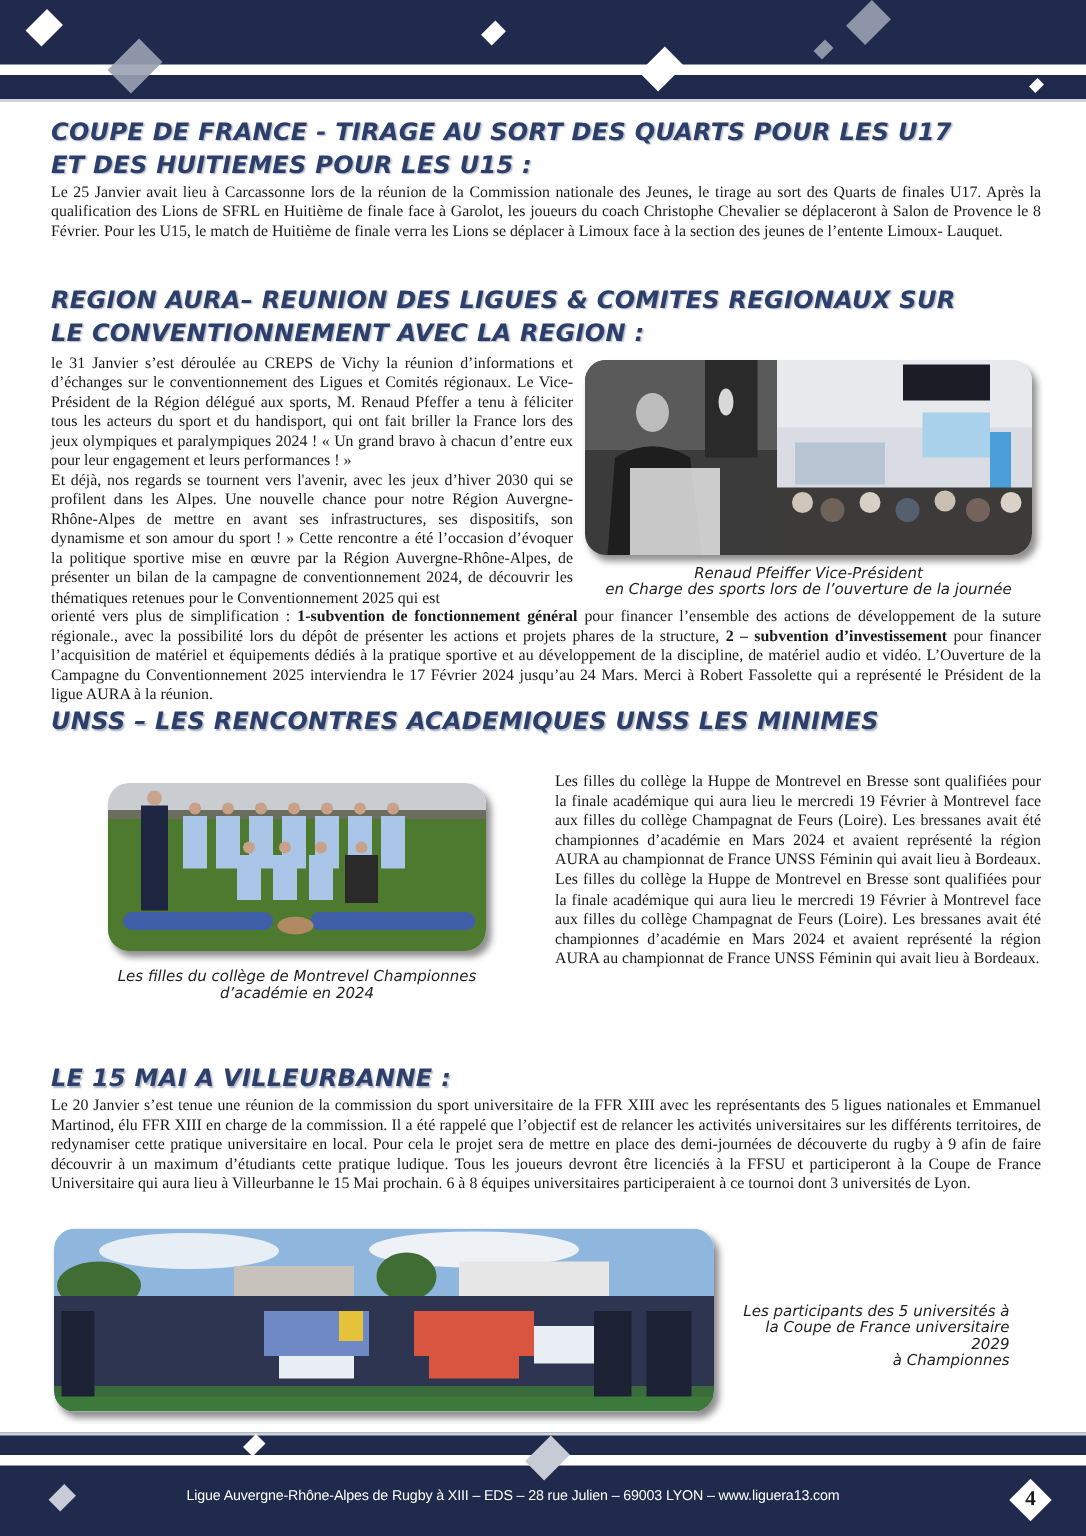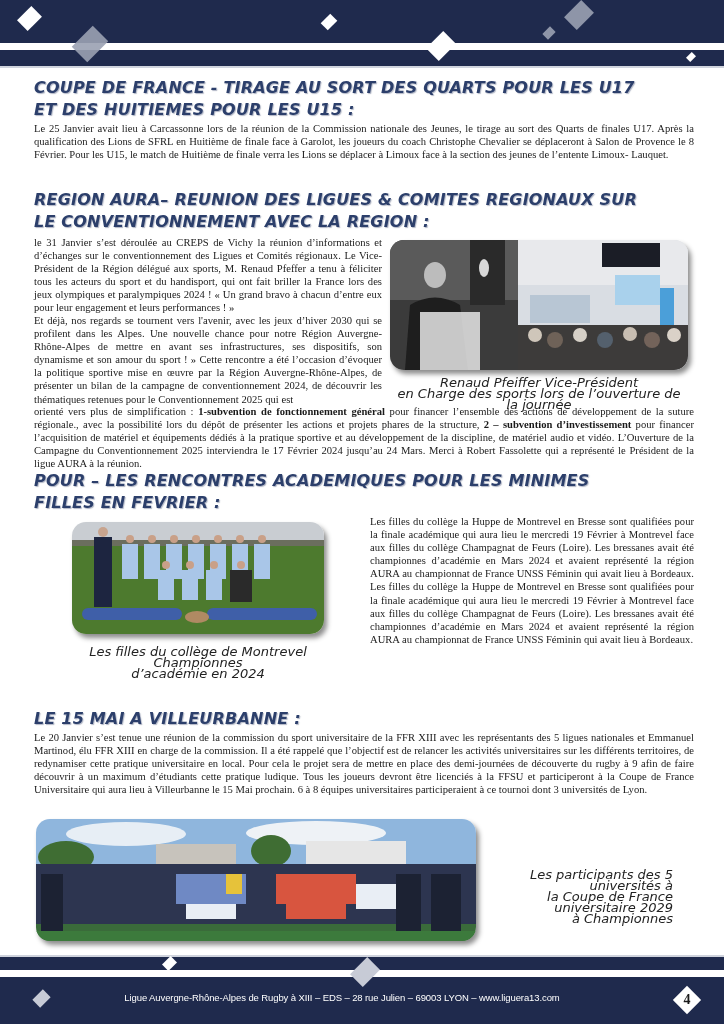--- a/index.html
+++ b/index.html
@@ -9,21 +9,21 @@
   .hdr .line { position: absolute; left: 0; top: 66px; width: 724px; height: 2px; background: #cfd3dd; }
   .dia { position: absolute; transform: rotate(45deg) scaleY(1.35); }
   .dia.w { background: #ffffff; }
   .dia.g { background: #9aa1b3; opacity: 0.9; }
   .dia.lg { background: #c7cbd6; }
 
   .title { position: absolute; left: 34px; font-family: "DejaVu Sans", sans-serif; font-weight: bold; font-style: italic; color: #2c3f6b; font-size: 16px; line-height: 22px; letter-spacing: 0.2px; text-shadow: 1px 1px 1px rgba(100,110,140,0.5); margin: 0; }
   .body { position: absolute; font-size: 10.6px; line-height: 13.1px; text-align: justify; margin: 0; }
   .body b { font-weight: bold; }
   .photo { position: absolute; border-radius: 14px; box-shadow: 3px 4px 5px rgba(0,0,0,0.45); overflow: hidden; }
-  .caption { position: absolute; font-family: "DejaVu Sans", sans-serif; font-style: italic; font-size: 13px; line-height: 11px; color: #222; text-align: center; }
+  .caption { position: absolute; font-family: "DejaVu Sans", sans-serif; font-style: italic; font-size: 10px; line-height: 11px; color: #222; text-align: center; }
 
   .ftr { position: absolute; left: 0; top: 955px; width: 724px; height: 69px; background: #1f2a4d; }
   .ftr .stripe { position: absolute; left: 0; top: 15px; width: 724px; height: 7px; background: #ffffff; }
   .ftr .topline { position: absolute; left: 0; top: 0; width: 724px; height: 2px; background: #cfd3dd; }
   .ftr-text { position: absolute; left: 0; top: 992px; width: 684px; text-align: center; font-family: "Liberation Sans", sans-serif; font-size: 9.5px; color: #ffffff; letter-spacing: -0.1px; }
   .page-num { position: absolute; left: 673px; top: 986px; width: 28px; height: 28px; }
   .page-num .bg { position: absolute; left: 4px; top: 4px; width: 20px; height: 20px; background: #ffffff; transform: rotate(45deg); }
   .page-num span { position: absolute; left: 0; top: 6px; width: 28px; text-align: center; font-family: "Liberation Serif", serif; font-weight: bold; font-size: 14px; color: #1a1a1a; }
 </style>
 </head>
@@ -80,22 +80,21 @@
   </svg>
 </div>
 <div class="caption" style="left:390px;top:377px;width:298px;">
   <span>Renaud Pfeiffer Vice-Président</span><br>
   <span>en Charge des sports lors de l’ouverture de la journée</span>
 </div>
 
 <p class="body" style="left:34px;top:405px;width:660px;"><span>orienté vers plus de simplification : </span><b>1-subvention de fonctionnement général</b><span> pour financer l’ensemble des actions de développement de la suture régionale., avec la possibilité lors du dépôt de présenter les actions et projets phares de la structure, </span><b>2 – subvention d’investissement</b><span> pour financer l’acquisition de matériel et équipements dédiés à la pratique sportive et au développement de la discipline, de matériel audio et vidéo.   L’Ouverture de la Campagne du Conventionnement 2025 interviendra le 17 Février 2024 jusqu’au 24 Mars. Merci à Robert Fassolette qui a représenté le Président de la ligue AURA à la réunion.</span></p>
 
 <h2 class="title" style="top:470px;">
-  <span>POUR – LES RENCONTRES ACADEMIQUES POUR LES MINIMES</span><br>
-  <span>FILLES EN FEVRIER :</span>
+  <span>UNSS – LES RENCONTRES ACADEMIQUES UNSS LES MINIMES</span><br>
 </h2>
 <div class="photo" style="left:72px;top:522px;width:252px;height:112px;">
   <svg width="252" height="112" viewBox="0 0 252 112">
     <rect x="0" y="0" width="252" height="25" fill="#c9cdd2"></rect>
     <rect x="0" y="20" width="252" height="92" fill="#4d7a2e"></rect>
     <rect x="0" y="18" width="252" height="6" fill="#6b6e5e"></rect>
     <rect x="22" y="15" width="18" height="70" fill="#1d2540"></rect>
     <circle cx="31" cy="10" r="5" fill="#c8a48e"></circle>
     <g fill="#a9c6e8">
       <rect x="50" y="22" width="16" height="35"></rect>

